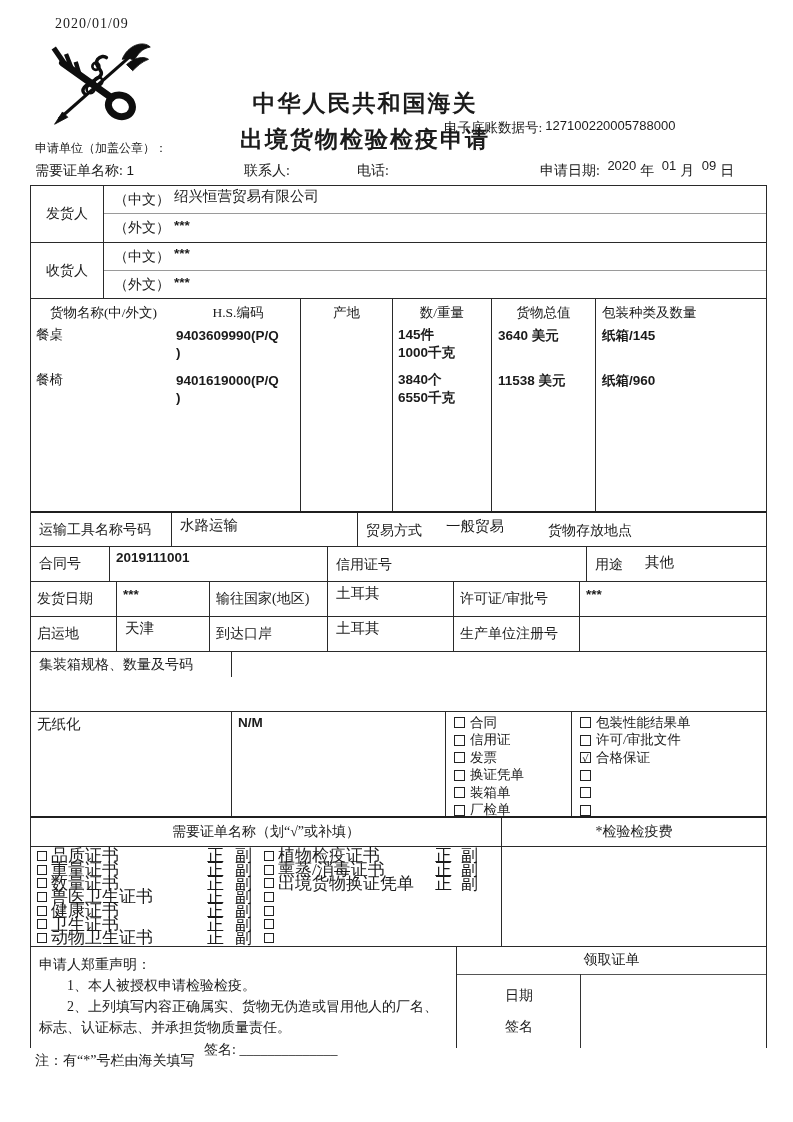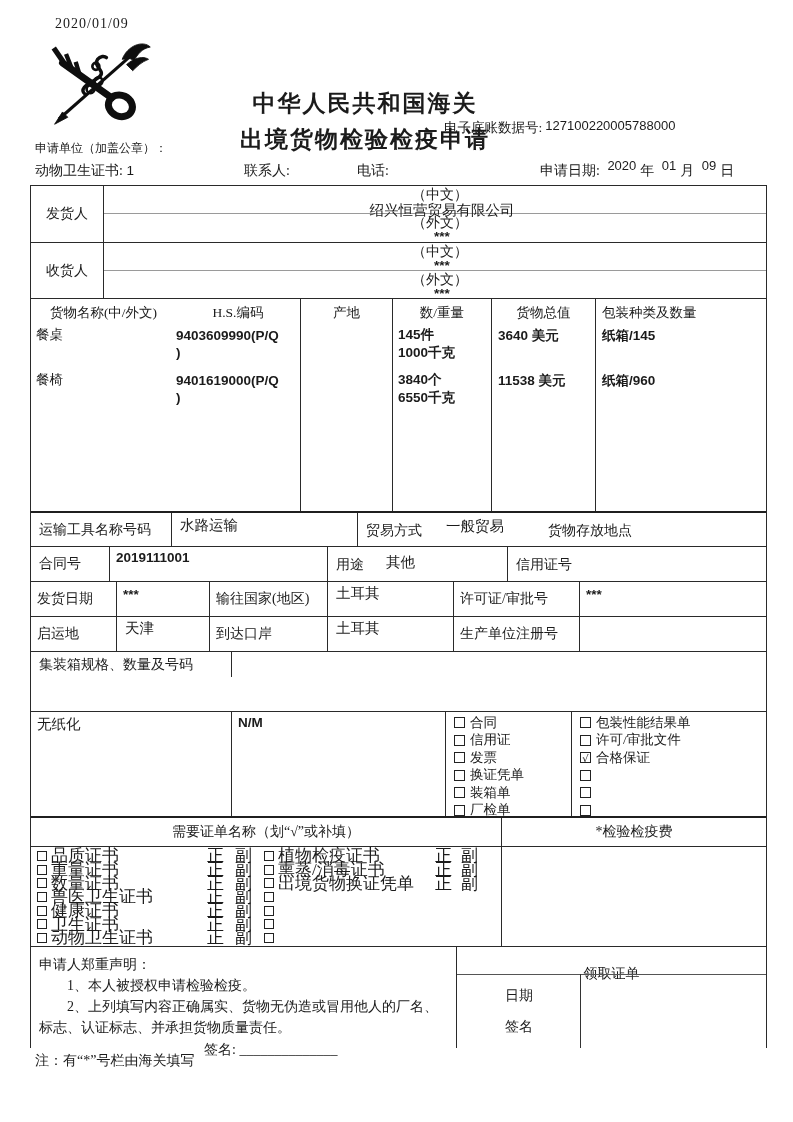--- a/index.html
+++ b/index.html
@@ -28,39 +28,39 @@
   .grow{flex:1 1 auto;}
   .bl{border-left:1.5px solid #2a2a2a;}
   .vc{display:flex;align-items:center;}
   .ctr{display:flex;align-items:center;justify-content:center;text-align:center;}
   .lab{font-size:14px;}
   .pl6{padding-left:6px;} .pl8{padding-left:8px;}
   .cnval{font-size:14.5px;}
   .numval{font-family:"Liberation Sans","DejaVu Sans",sans-serif;font-weight:600;font-size:13.5px;}
   .raised{position:absolute;top:3px;}
   
-  .party-sub{height:28px;display:flex;align-items:center;padding-left:10px;box-sizing:border-box;flex-direction:column;}
+  .party-sub{height:28px;display:flex;align-items:center;padding-left:10px;box-sizing:border-box;}
   .party-sep{border-bottom:1px solid #9a9a9a;}
   .party-val{margin-left:4px;position:relative;top:-3px;}
   
   .ghead{height:26px;display:flex;align-items:center;justify-content:center;font-size:13.5px;padding-top:2px;box-sizing:border-box;}
   .ghead.left{justify-content:flex-start;padding-left:6px;}
   .gb{height:45px;font-size:13.5px;line-height:19px;box-sizing:border-box;}
   
   .cb{display:inline-block;width:11px;height:11px;border:1.2px solid #222;margin-right:5px;text-align:center;line-height:11px;font-size:10px;font-family:"DejaVu Sans",sans-serif;vertical-align:-1px;box-sizing:border-box;}
   .cb-row{height:17.5px;display:flex;align-items:center;font-size:13.5px;white-space:nowrap;}
   .cert-row{height:13.7px;display:flex;align-items:center;font-size:17px;white-space:nowrap;}
   .cert-row .cb{width:10px;height:10px;line-height:10px;margin-right:4px;}
   .cert-label{flex:1 1 auto;}
   .zf{width:14px;text-align:center;}
   
   .decl{padding:7px 8px;font-size:14px;line-height:21px;}
   .indent{text-indent:28px;}
   .sign-row{margin-left:165px;margin-top:1px;}
-  .receipt-title{position:absolute;top:18px;left:0;right:0;text-align:center;font-size:14px;}
+  .receipt-title{position:absolute;top:4px;left:0;right:0;text-align:center;font-size:14px;}
   .receipt-hr{position:absolute;top:27px;left:0;right:0;border-top:1px solid #555;}
   .receipt-vr{position:absolute;top:27px;bottom:0;left:123px;border-left:1.2px solid #333;}
   .receipt-lab{position:absolute;left:48px;font-size:14px;}
   .footnote{left:35px;top:1052px;font-size:14px;}
   .fee-lab{position:absolute;left:0;right:0;text-align:center;font-size:14px;}
 </style>
 </head>
 <body>
 
 <div class="abs print-date">2020/01/09</div>
@@ -96,21 +96,21 @@
 <div class="abs ledger">
   <span>电子底账数据号:</span><span class="num">127100220005788000</span>
 </div>
 
 <div class="abs unit-line">
   <span>申请单位（加盖公章）：</span><span></span>
 </div>
 
 <div class="abs info-line">
   <span class="seg" style="left:35px;">
-    <span>动物卫生证书:</span>
+    <span>需要证单名称:</span>
     <span class="numval" style="font-weight:400;">1</span>
   </span>
   <span class="seg" style="left:244px;">
     <span>联系人:</span>
     <span></span>
   </span>
   <span class="seg" style="left:357px;">
     <span>电话:</span>
     <span></span>
   </span>
@@ -208,27 +208,27 @@
       <span class="abs lab" style="left:190px;top:9px;">货物存放地点</span>
       <span class="abs cnval" style="left:300px;top:4px;"></span>
     </div>
   </div>
 
   <div class="row bt" style="top:360px;height:35px;">
     <div class="cell vc lab pl8" style="width:78px;">合同号</div>
     <div class="cell bl" style="width:218px;">
       <span class="raised numval" style="left:6px;">2019111001</span>
     </div>
-    <div class="cell bl grow">
-      <span class="abs lab" style="left:8px;top:9px;">用途</span>
-      <span class="abs cnval" style="left:58px;top:6px;">其他</span>
-    </div>
     <div class="cell bl" style="width:259px;">
       <span class="abs lab" style="left:8px;top:9px;">信用证号</span>
       <span class="abs cnval" style="left:100px;top:4px;"></span>
+    </div>
+    <div class="cell bl grow">
+      <span class="abs lab" style="left:8px;top:9px;">用途</span>
+      <span class="abs cnval" style="left:58px;top:6px;">其他</span>
     </div>
   </div>
 
   <div class="row bt" style="top:395px;height:35px;">
     <div class="cell vc lab pl6" style="width:85px;">发货日期</div>
     <div class="cell bl" style="width:93px;">
       <span class="raised numval" style="left:6px;top:5px;">***</span>
     </div>
     <div class="cell vc lab bl pl6" style="width:118px;">输往国家(地区)</div>
     <div class="cell bl" style="width:126px;">

